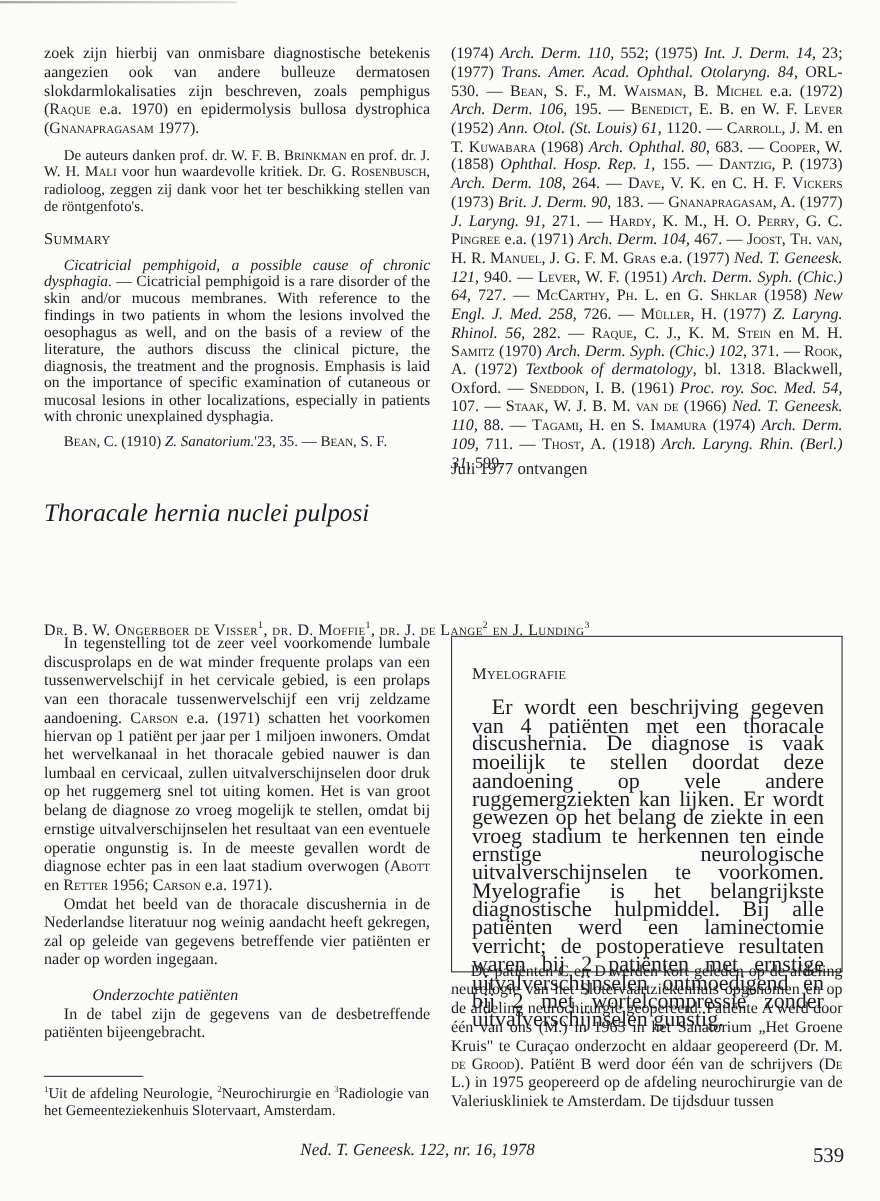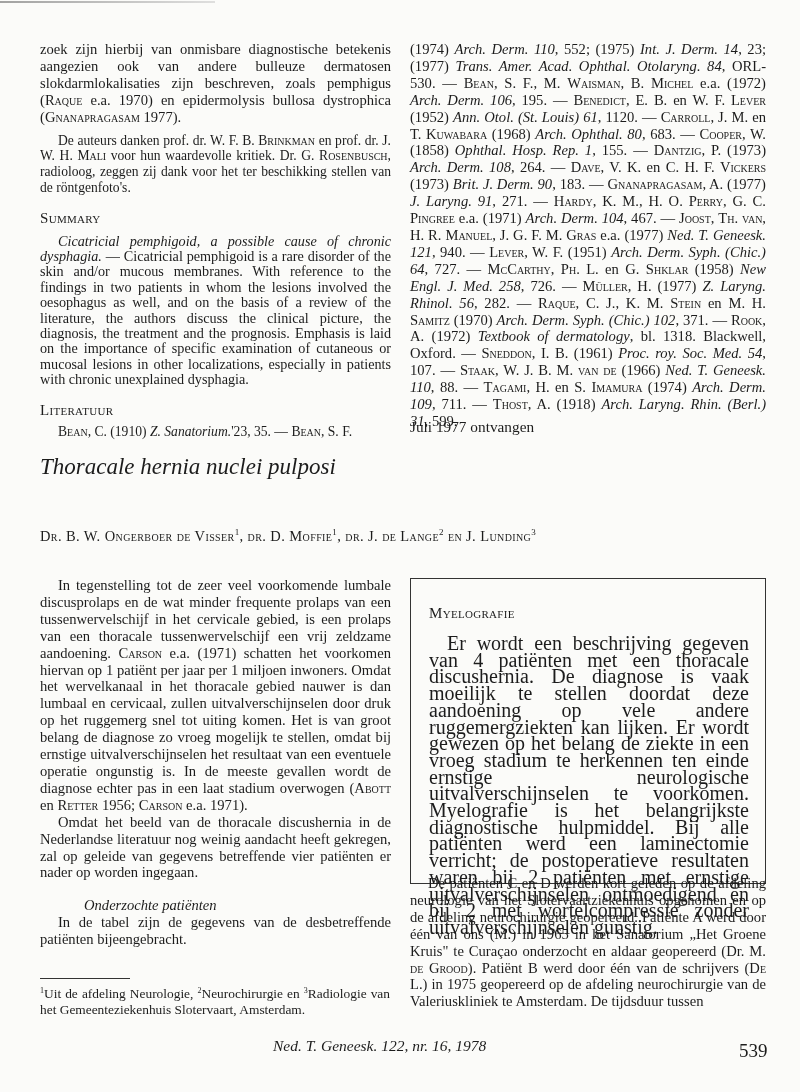--- a/index.html
+++ b/index.html
@@ -2,21 +2,21 @@
 <html><head>
 <meta charset="utf-8">
 <style>
   html, body { margin:0; padding:0; background:#fbfbf9; }
   body { width:800px; height:1092px; position:relative; overflow:hidden;
          font-family:"Liberation Serif","DejaVu Serif",serif; color:#1c1c1c; }
   .abs { position:absolute; }
   .col { font-size:14.6px; line-height:16.9px; text-align:justify; }
   .col p { margin:0; }
   .indent { text-indent:18px; }
-  .sc { font-variant:small-caps; }
+  .sc { font-variant:small-caps;margin-top:36px; }
   i, .it { font-style:italic; }
   .heading-sc { font-variant:small-caps; font-size:15px; letter-spacing:0.3px; }
   .topline { left:0; top:1px; width:215px; height:2px; background:linear-gradient(90deg,#666,#ccc); opacity:.6; }
   .ref { font-size:14.6px; line-height:16.9px; text-align:justify; }
   .title { font-style:italic; font-size:23px; left:40px; top:454px; }
   .authors { left:40px; top:527px; font-size:14.5px; letter-spacing:0.4px; white-space:nowrap; }
   .authors sup { font-size:9px; vertical-align:6px; }
   .box { left:410px; top:578px; width:356px; height:306px; border:1.5px solid #333; box-sizing:border-box; }
   .box .hd { position:absolute; left:18px; top:26px; }
   .box .bt { position:absolute; left:18px; top:56px; width:320px; font-size:20px; line-height:16.7px; text-align:justify; }
@@ -30,21 +30,20 @@
 </head>
 <body>
 
 <div class="abs topline"></div>
 
 <div class="abs col" style="left:40px; top:41px; width:351px;">
   <p><span>zoek zijn hierbij van onmisbare diagnostische betekenis aangezien ook van andere bulleuze dermatosen slokdarmlokalisaties zijn beschreven, zoals pemphigus (</span><span class="sc">Raque</span><span> e.a. 1970) en epidermolysis bullosa dystrophica (</span><span class="sc">Gnanapragasam</span><span> 1977).</span></p>
   <p class="indent" style="margin-top:7px; font-size:13.6px; line-height:15.8px;"><span>De auteurs danken prof. dr. W. F. B. </span><span class="sc">Brinkman</span><span> en prof. dr. J. W. H. </span><span class="sc">Mali</span><span> voor hun waardevolle kritiek. Dr. G. </span><span class="sc">Rosenbusch</span><span>, radioloog, zeggen zij dank voor het ter beschikking stellen van de röntgenfoto's.</span></p>
   <div class="heading-sc" style="margin-top:14px;">Summary</div>
   <p class="indent" style="margin-top:7px; font-size:14.2px; line-height:15.4px;"><i>Cicatricial pemphigoid, a possible cause of chronic dysphagia.</i><span> — Cicatricial pemphigoid is a rare disorder of the skin and/or mucous membranes. With reference to the findings in two patients in whom the lesions involved the oesophagus as well, and on the basis of a review of the literature, the authors discuss the clinical picture, the diagnosis, the treatment and the prognosis. Emphasis is laid on the importance of specific examination of cutaneous or mucosal lesions in other localizations, especially in patients with chronic unexplained dysphagia.</span></p>
-  <div class="heading-sc" style="margin-top:14px;">Literatuur</div>
   <p class="indent" style="margin-top:5px; font-size:13.6px;"><span class="sc">Bean</span><span>, C. (1910) </span><i>Z. Sanatorium.</i><span>'23, 35. — </span><span class="sc">Bean</span><span>, S. F.</span></p>
 </div>
 
 <div class="abs ref" style="left:410px; top:41px; width:356px;" id="refs"><span>(1974) </span><i>Arch. Derm. 110</i><span>, 552; (1975) </span><i>Int. J. Derm. 14</i><span>, 23; (1977) </span><i>Trans. Amer. Acad. Ophthal. Otolaryng. 84</i><span>, ORL-530. — </span><span class="sc">Bean</span><span>, S. F., M. </span><span class="sc">Waisman</span><span>, B. </span><span class="sc">Michel</span><span> e.a. (1972) </span><i>Arch. Derm. 106</i><span>, 195. — </span><span class="sc">Benedict</span><span>, E. B. en W. F. </span><span class="sc">Lever</span><span> (1952) </span><i>Ann. Otol. (St. Louis) 61</i><span>, 1120. — </span><span class="sc">Carroll</span><span>, J. M. en T. </span><span class="sc">Kuwabara</span><span> (1968) </span><i>Arch. Ophthal. 80</i><span>, 683. — </span><span class="sc">Cooper</span><span>, W. (1858) </span><i>Ophthal. Hosp. Rep. 1</i><span>, 155. — </span><span class="sc">Dantzig</span><span>, P. (1973) </span><i>Arch. Derm. 108</i><span>, 264. — </span><span class="sc">Dave</span><span>, V. K. en C. H. F. </span><span class="sc">Vickers</span><span> (1973) </span><i>Brit. J. Derm. 90</i><span>, 183. — </span><span class="sc">Gnanapragasam</span><span>, A. (1977) </span><i>J. Laryng. 91</i><span>, 271. — </span><span class="sc">Hardy</span><span>, K. M., H. O. </span><span class="sc">Perry</span><span>, G. C. </span><span class="sc">Pingree</span><span> e.a. (1971) </span><i>Arch. Derm. 104</i><span>, 467. — </span><span class="sc">Joost</span><span>, </span><span class="sc">Th. van</span><span>, H. R. </span><span class="sc">Manuel</span><span>, J. G. F. M. </span><span class="sc">Gras</span><span> e.a. (1977) </span><i>Ned. T. Geneesk. 121</i><span>, 940. — </span><span class="sc">Lever</span><span>, W. F. (1951) </span><i>Arch. Derm. Syph. (Chic.) 64</i><span>, 727. — </span><span class="sc">McCarthy</span><span>, </span><span class="sc">Ph</span><span>. L. en G. </span><span class="sc">Shklar</span><span> (1958) </span><i>New Engl. J. Med. 258</i><span>, 726. — </span><span class="sc">Müller</span><span>, H. (1977) </span><i>Z. Laryng. Rhinol. 56</i><span>, 282. — </span><span class="sc">Raque</span><span>, C. J., K. M. </span><span class="sc">Stein</span><span> en M. H. </span><span class="sc">Samitz</span><span> (1970) </span><i>Arch. Derm. Syph. (Chic.) 102</i><span>, 371. — </span><span class="sc">Rook</span><span>, A. (1972) </span><i>Textbook of dermatology</i><span>, bl. 1318. Blackwell, Oxford. — </span><span class="sc">Sneddon</span><span>, I. B. (1961) </span><i>Proc. roy. Soc. Med. 54</i><span>, 107. — </span><span class="sc">Staak</span><span>, W. J. B. M. </span><span class="sc">van de</span><span> (1966) </span><i>Ned. T. Geneesk. 110</i><span>, 88. — </span><span class="sc">Tagami</span><span>, H. en S. </span><span class="sc">Imamura</span><span> (1974) </span><i>Arch. Derm. 109</i><span>, 711. — </span><span class="sc">Thost</span><span>, A. (1918) </span><i>Arch. Laryng. Rhin. (Berl.) 31</i><span>, 599.</span></div>
 
 <div class="abs received">
   <div>Juli 1977 ontvangen</div>
 </div>
 
 <div class="abs title">Thoracale hernia nuclei pulposi</div>

